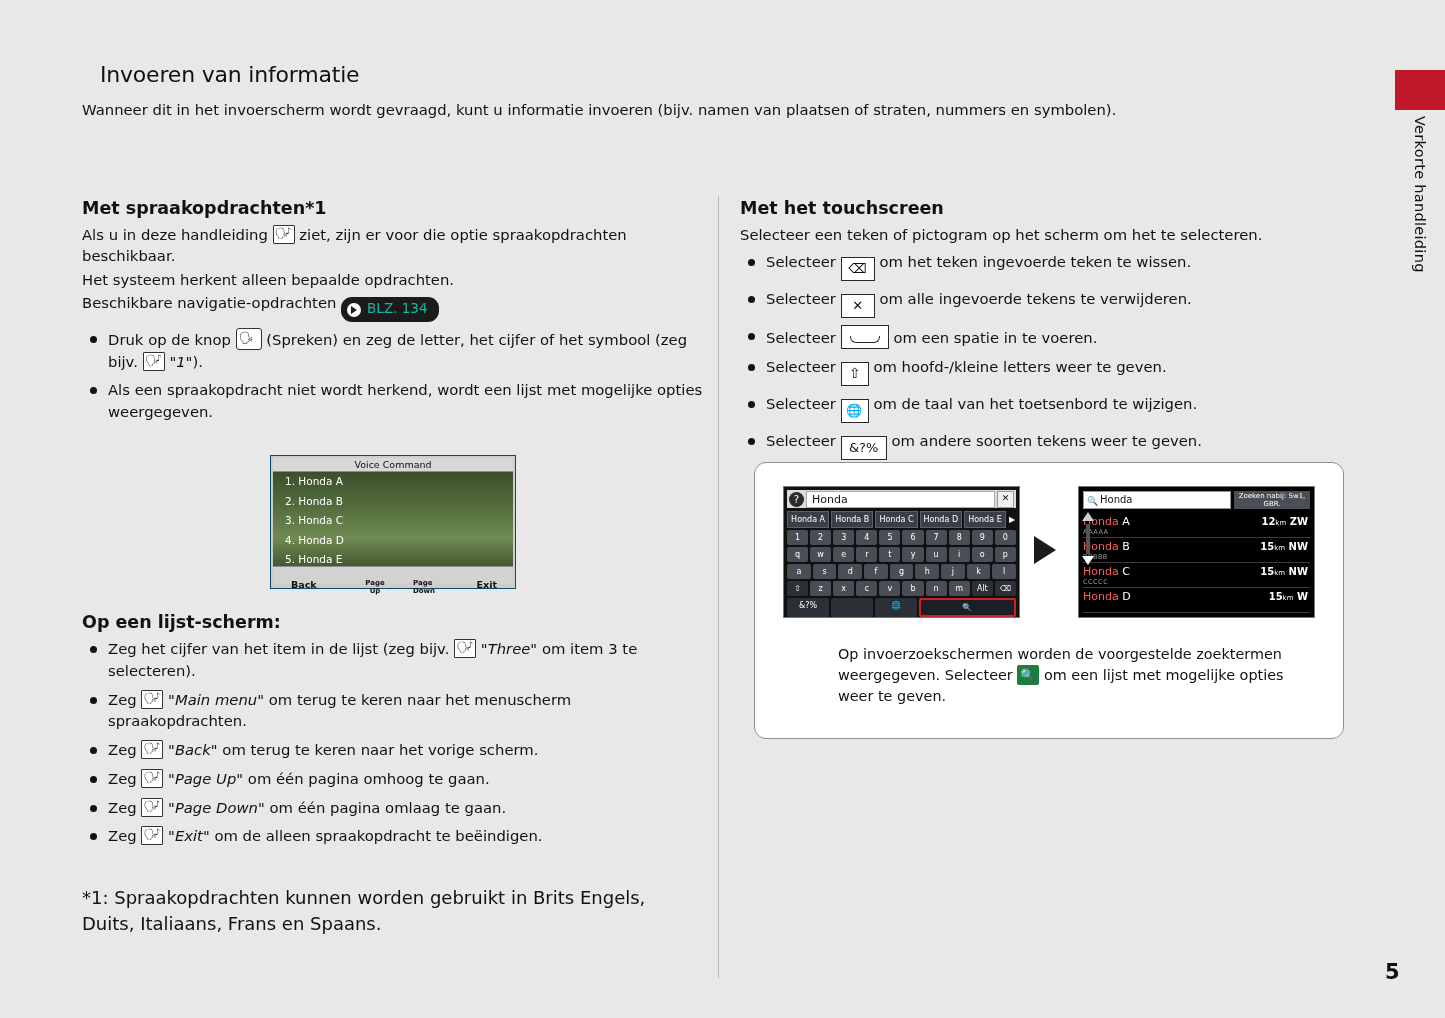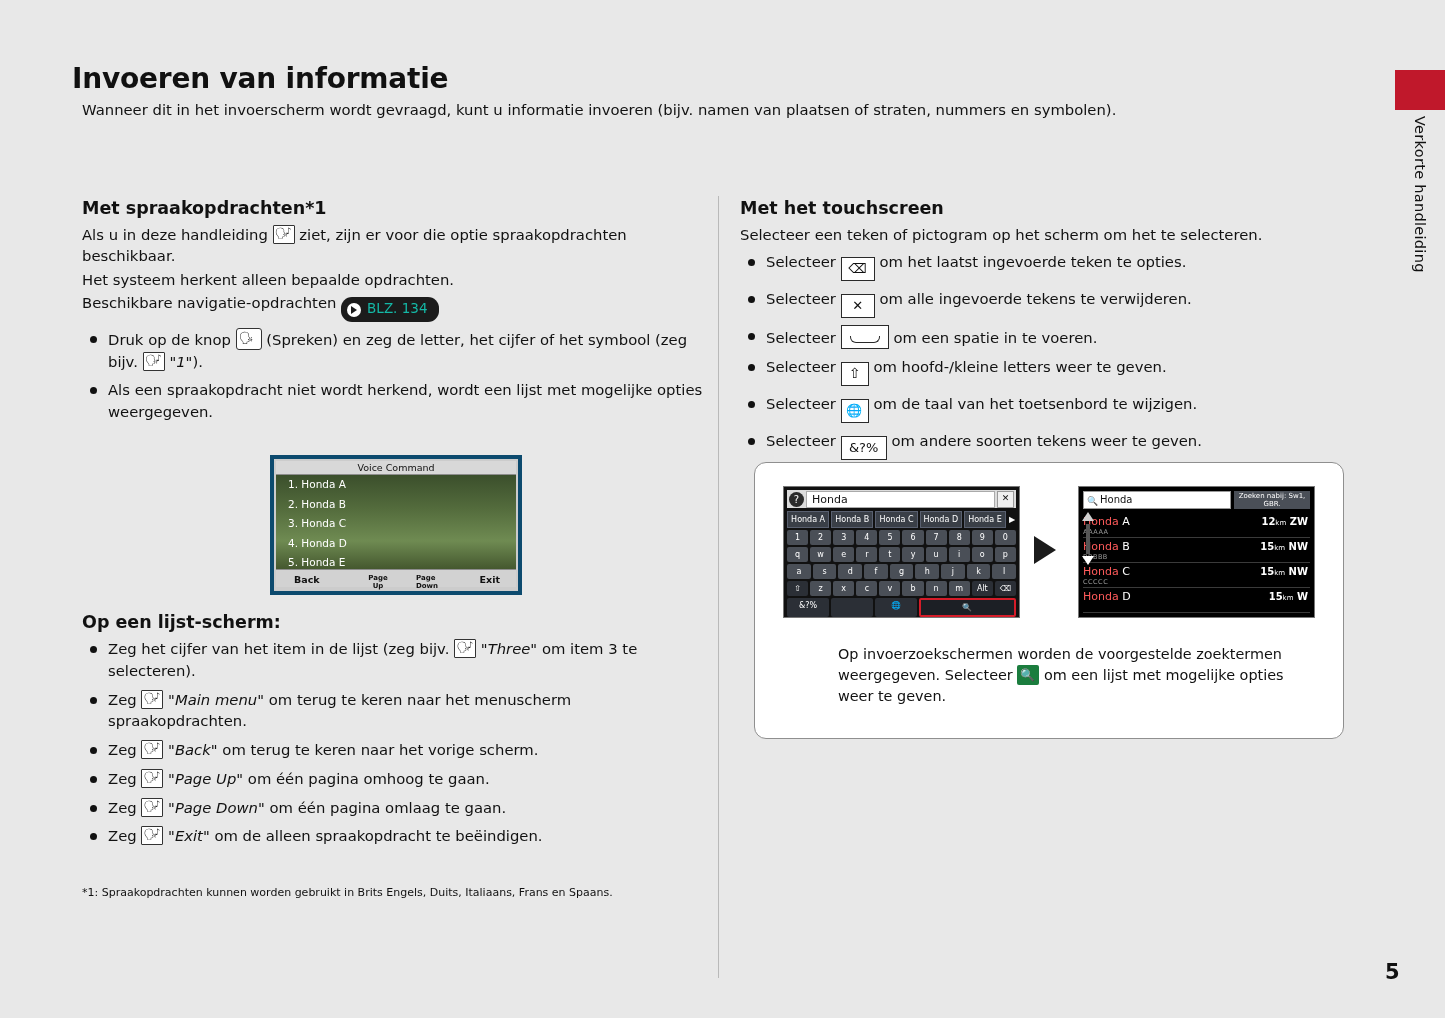--- a/index.html
+++ b/index.html
@@ -22,22 +22,22 @@
     position:absolute;right:0;top:110px;width:50px;height:230px;
     display:flex;align-items:flex-start;justify-content:center;
   }
   .side-tab-label span{
     writing-mode:vertical-rl;
     font-size:14.5px;letter-spacing:.3px;color:#111;
     padding-top:6px;
   }
   
   .h1{
-    position:absolute;left:72px;top:62px;
-    font-size:28px;font-weight:bold;letter-spacing:-.2px;
+    position:absolute;left:100px;top:62px;
+    font-size:22px;font-weight:normal;letter-spacing:-.2px;
   }
   .subtitle{
     position:absolute;left:82px;top:100px;width:1180px;
     font-size:14.8px;line-height:1.35;
   }
   
   .col-left{position:absolute;left:82px;top:198px;width:625px;}
   .col-right{position:absolute;left:740px;top:198px;width:610px;}
   .divider{
     position:absolute;left:718px;top:196px;width:1px;height:782px;background:#b9b9b9;
@@ -78,36 +78,36 @@
     width:14px;height:14px;border-radius:50%;background:#fff;
   }
   .blz:after{
     content:"";position:absolute;left:10px;top:50%;transform:translateY(-50%);
     width:0;height:0;border-left:6px solid #1b1b1b;border-top:4px solid transparent;border-bottom:4px solid transparent;
   }
   em.it{font-style:italic;}
   
   .vc-wrap{
     position:absolute;left:270px;top:455px;width:240px;height:128px;
-    border:4px solid #0c4a6e;background:#ccc;padding:2px;
+    border:1px solid #0c4a6e;background:#ccc;padding:2px;
   }
   .vc-title{
     height:13px;background:#d8d8d8;text-align:center;font-size:9.5px;line-height:13px;color:#111;
   }
   .vc-list{
     height:94px;background:linear-gradient(180deg,#3b4f2c 0%, #536b3c 35%, #6f8b52 70%, #45582f 100%);
     border:1px solid #8d8d8d;border-left:0;border-right:0;position:relative;
   }
   .vc-list .row{
     font-size:10.5px;color:#fff;padding:2px 0 2px 12px;line-height:15.5px;
   }
   .vc-foot{
     height:17px;background:#d2d2d2;position:relative;font-size:9.5px;font-weight:bold;color:#111;
   }
-  .vc-foot .b{position:absolute;top:4px;}
+  .vc-foot .b{position:absolute;top:12px;}
   
   .panel{
     position:absolute;left:754px;top:462px;width:588px;height:275px;
     border:1px solid #8f8f8f;border-radius:12px;background:#fff;
   }
   .panel-note{
     position:absolute;left:838px;top:644px;width:470px;font-size:14.4px;line-height:1.45;
   }
   
   .scr1{
@@ -188,21 +188,21 @@
     position:absolute;left:1086px;top:524px;width:4px;height:30px;background:#555;
   }
   .green-mag{
     display:inline-block;vertical-align:-5px;width:22px;height:20px;background:#1b7d3e;
     border-radius:2px;position:relative;
   }
   .green-mag:before{
     content:"\1F50D";position:absolute;left:3px;top:2px;font-size:12px;color:#fff;
   }
   .footnote{
-    position:absolute;left:82px;top:885px;width:600px;font-size:11px;line-height:1.45;
+    position:absolute;left:82px;top:885px;width:600px;font-size:18px;line-height:1.45;
   }
   .pagenum{
     position:absolute;left:1385px;top:960px;font-size:21px;font-weight:bold;
   }
   
   .ts{
     display:inline-block;vertical-align:-6px;width:32px;height:22px;border:1px solid #2a2a2a;
     background:#fff;position:relative;text-align:center;font-size:12px;line-height:21px;
   }
   .ts-del:before{content:"\232B";font-size:13px;}
@@ -319,21 +319,21 @@
 
   <div class="footnote">*1: Spraakopdrachten kunnen worden gebruikt in Brits Engels, Duits, Italiaans, Frans en Spaans.</div>
 
   <div class="col-right">
     <h2 class="sec">Met het touchscreen</h2>
     <p class="para">Selecteer een teken of pictogram op het scherm om het te selecteren.</p>
     <ul class="bul">
       <li>
         <span>Selecteer</span>
         <span class="ts ts-del"></span>
-        <span>om het laatst ingevoerde teken te opties.</span>
+        <span>om het teken ingevoerde teken te wissen.</span>
       </li>
       <li>
         <span>Selecteer</span>
         <span class="ts ts-x"></span>
         <span>om alle ingevoerde tekens te verwijderen.</span>
       </li>
       <li>
         <span>Selecteer</span>
         <span class="ts ts-space"></span>
         <span>om een spatie in te voeren.</span>

